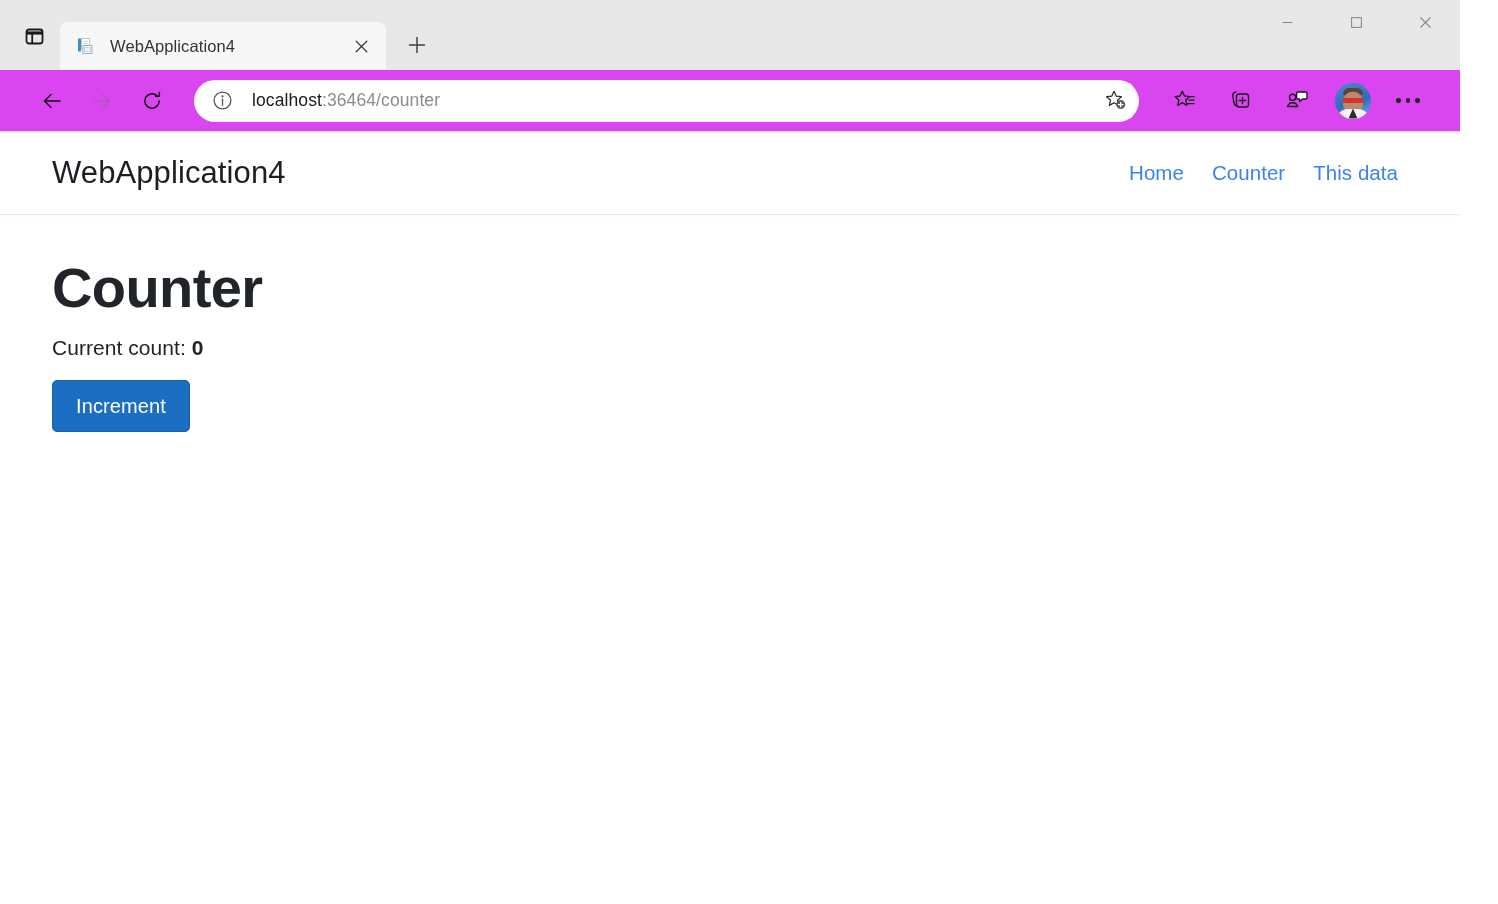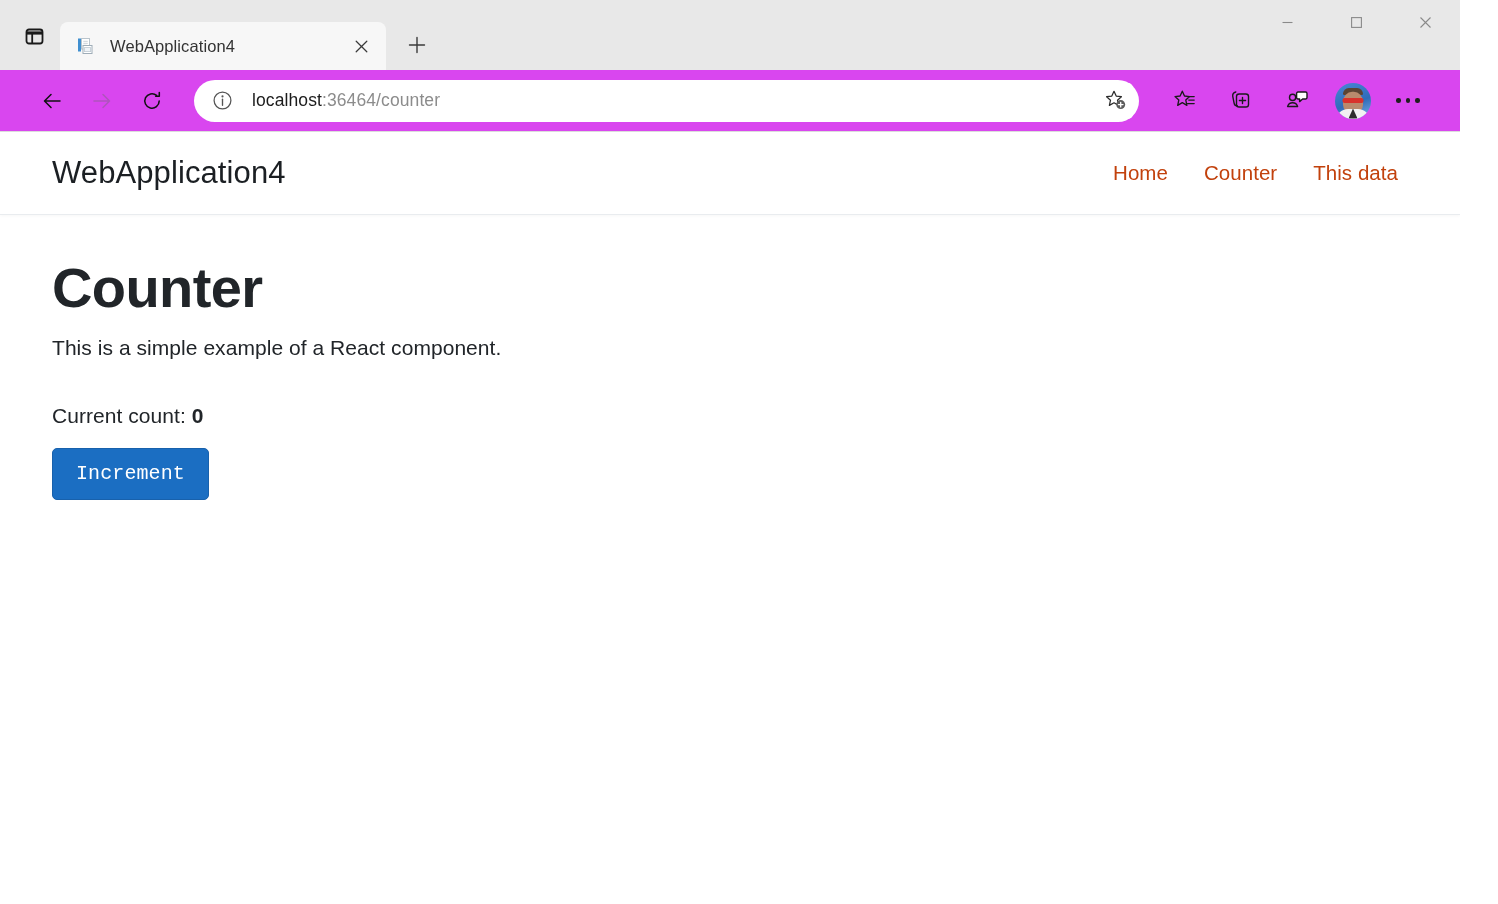--- a/index.html
+++ b/index.html
@@ -308,24 +308,23 @@
     white-space: nowrap;
   }
 
   .site-nav {
     display: flex;
     align-items: center;
     gap: 28px;
   }
   .nav-link {
     font-size: 20.5px;
-    color: #c2410c;
+    color: #3b82f6;
     white-space: nowrap;
     letter-spacing: 0.05px;
-    margin-left: 8px;
   }
 
   .content {
     padding: 42px 52px 0 52px;
   }
 
   .page-title {
     font-size: 56px;
     font-weight: bold;
     color: #212529;
@@ -348,21 +347,21 @@
     letter-spacing: 0.05px;
   }
   .count-line strong { font-weight: bold; }
 
   .btn-primary {
     display: inline-block;
     background: #1b6ec2;
     border: 1px solid #1861ac;
     color: #ffffff;
     font-size: 20px;
-    font-family: Liberation Mono, monospace;
+    font-family: Liberation Sans, sans-serif;
     padding: 15px 23px;
     border-radius: 5px;
     line-height: 1;
     letter-spacing: 0.1px;
   }
 </style>
 </head>
 <body>
 
 <div class="browser">
@@ -509,21 +508,20 @@
       <a class="brand">WebApplication4</a>
       <nav class="site-nav">
         <a class="nav-link">Home</a>
         <a class="nav-link">Counter</a>
         <a class="nav-link">This data</a>
       </nav>
     </div>
 
     <div class="content">
       <h1 class="page-title">Counter</h1>
-      <p class="lead-text">This is a simple example of a React component.</p>
       <p class="count-line">
         <span>Current count: </span><strong>0</strong>
       </p>
       <button class="btn-primary">Increment</button>
     </div>
 
   </div>
 </div>
 
 </body></html>

